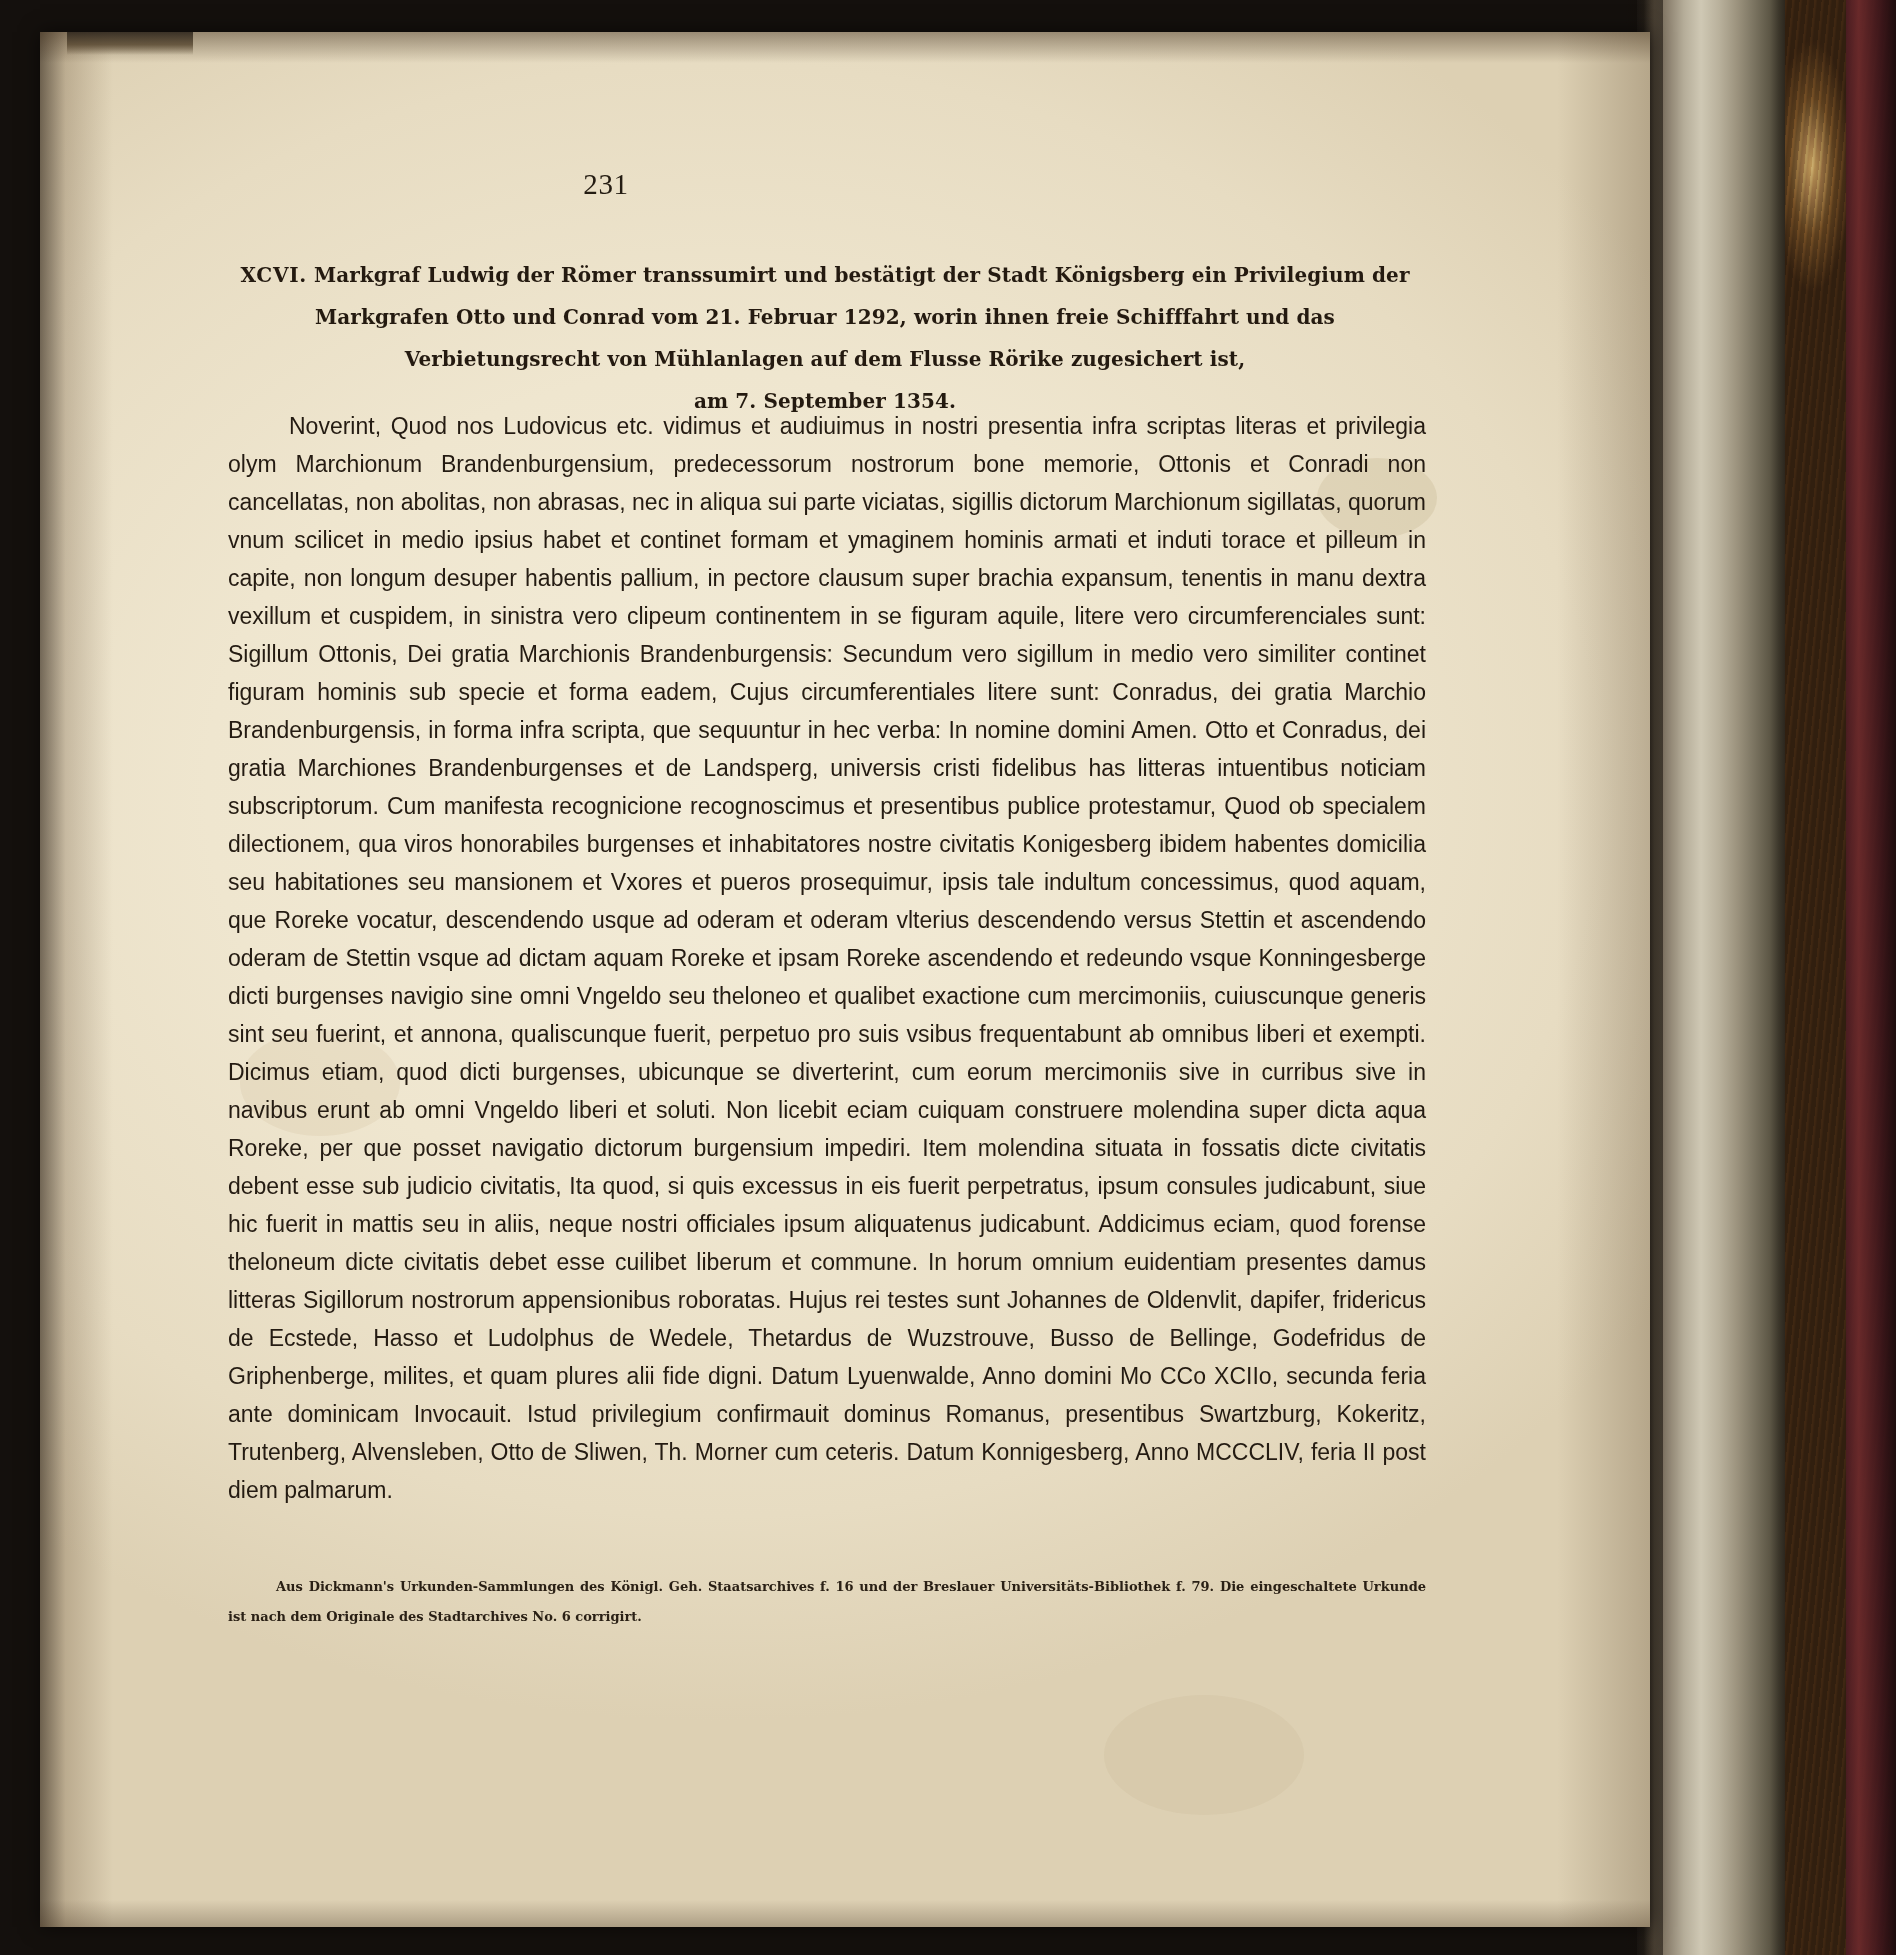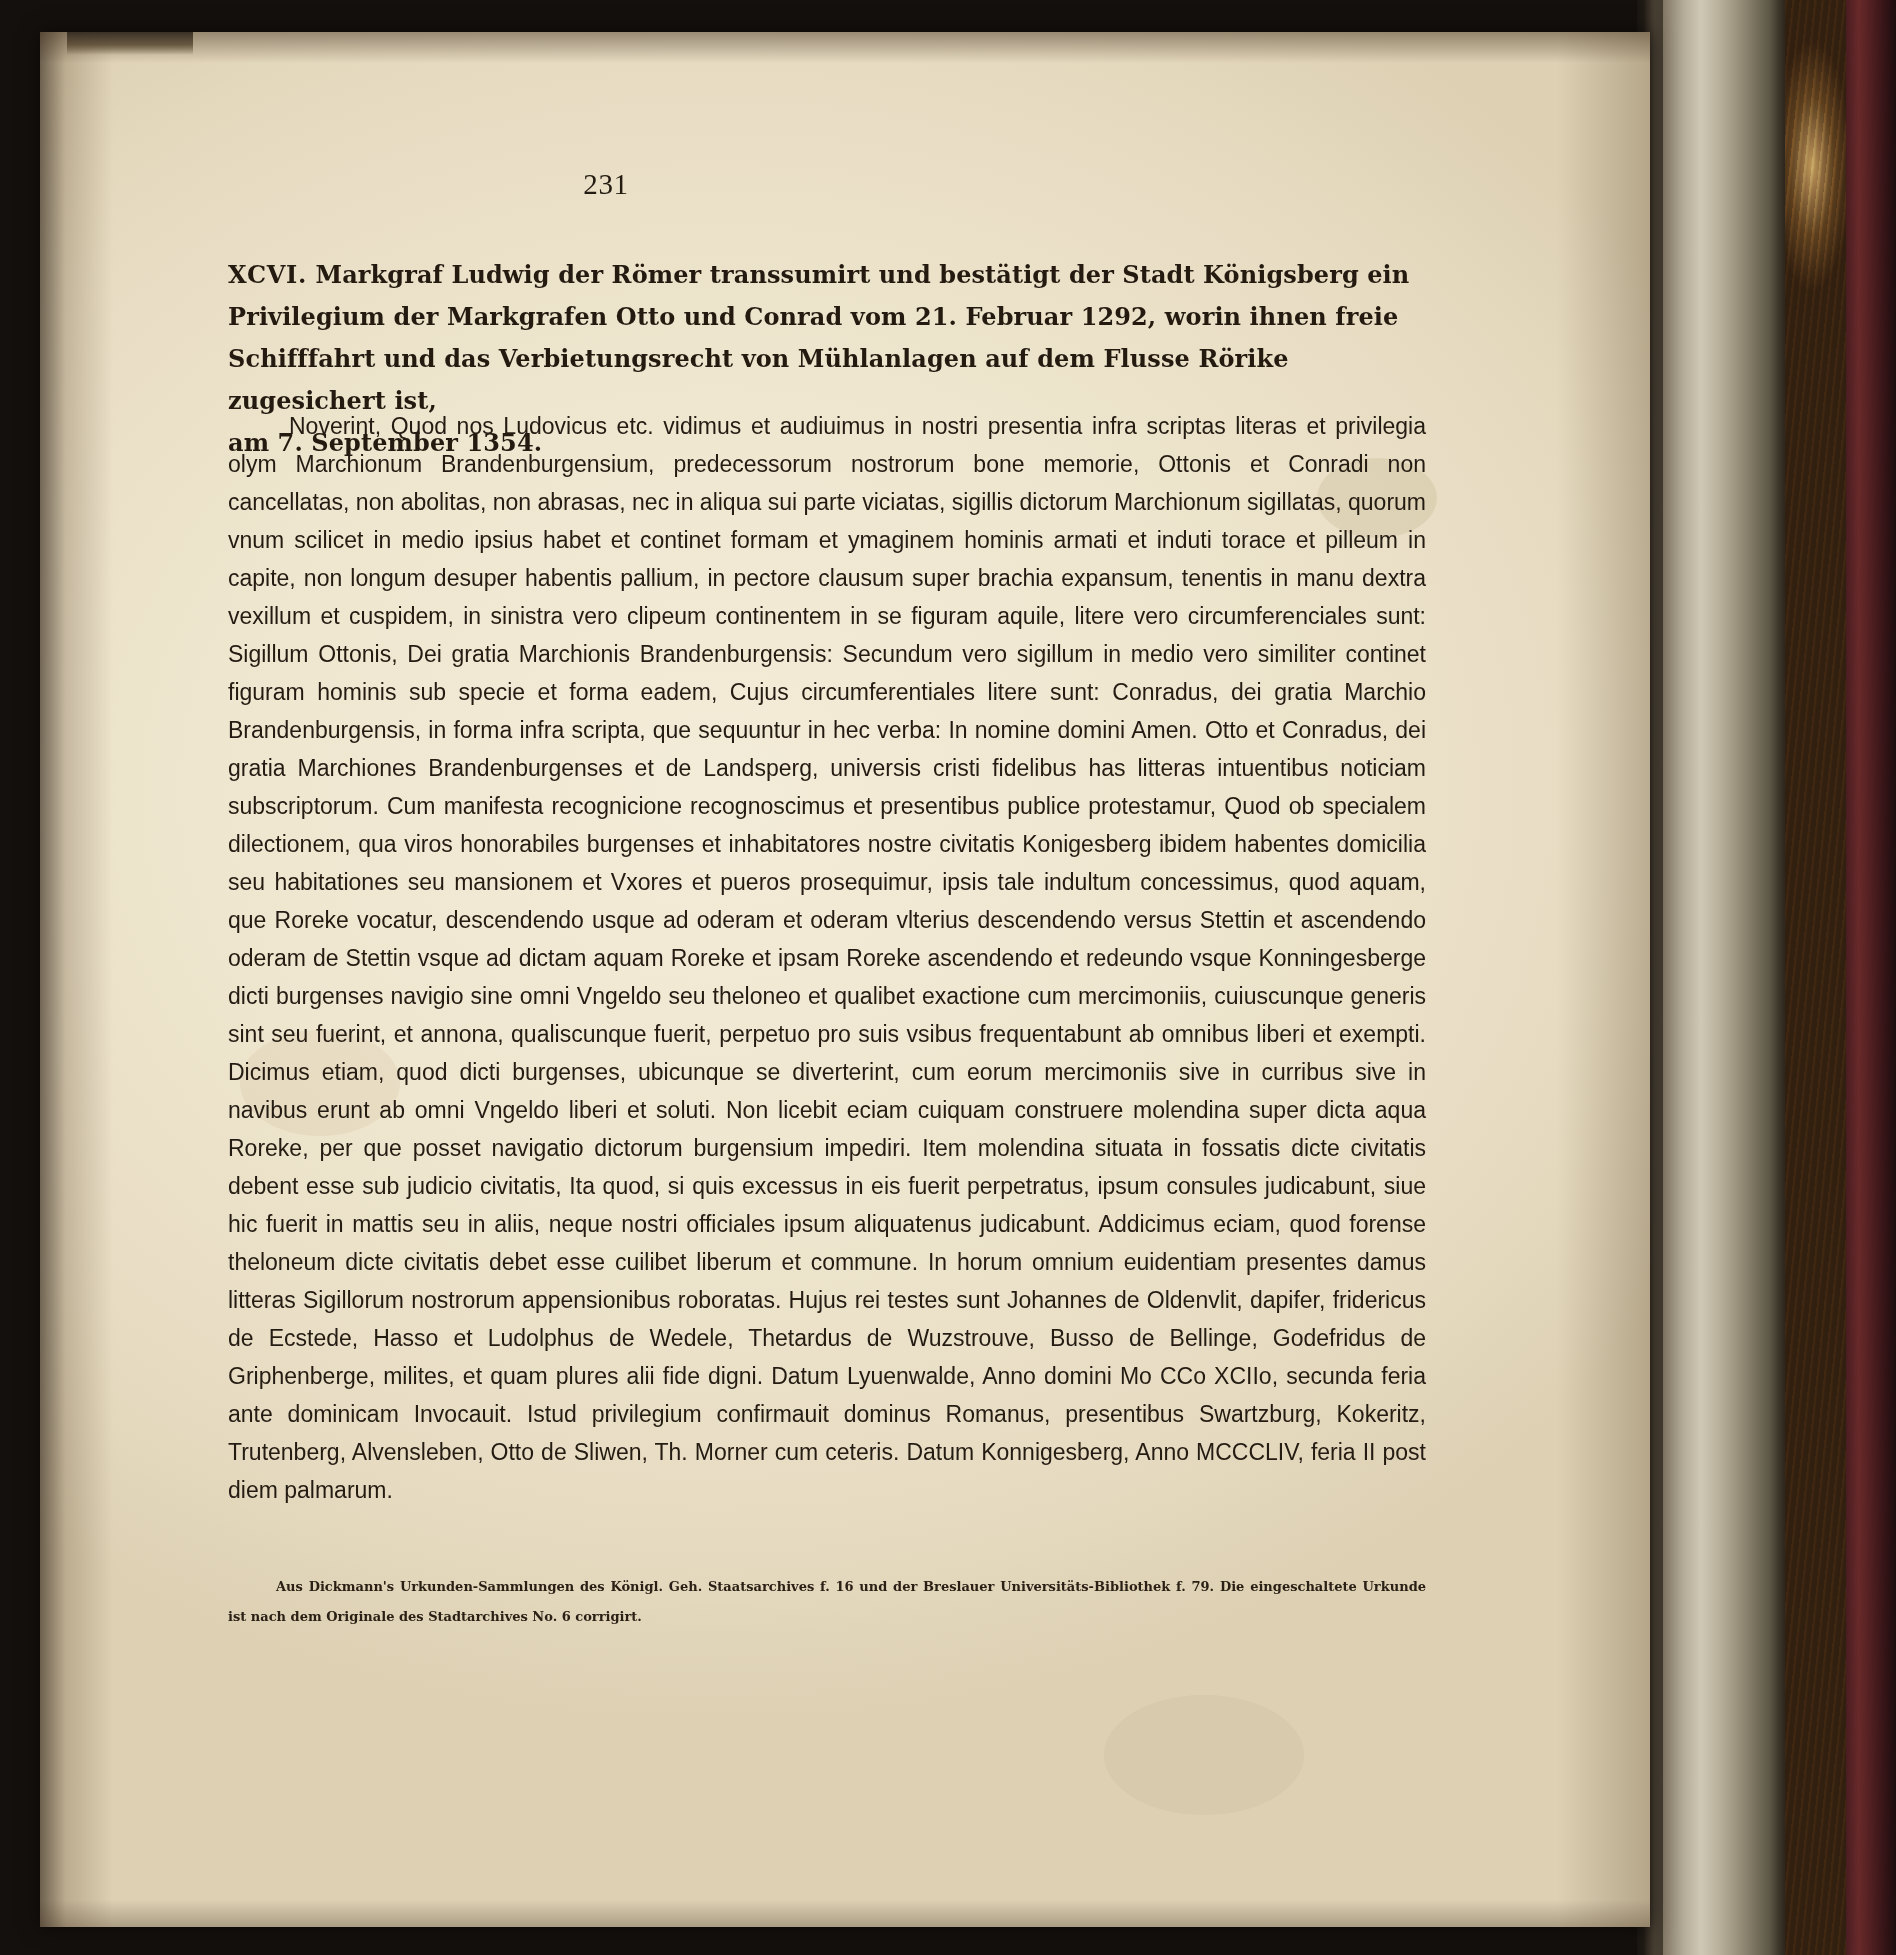--- a/index.html
+++ b/index.html
@@ -144,23 +144,24 @@
     letter-spacing: 0.7px;
     color: #241c12;
     font-family: "Liberation Serif", serif;
   }
 
   .headline {
     position: absolute;
     top: 206px;
     left: 141px;
     width: 1194px;
+    text-align: center;
     color: #241a10;
     font-family: "DejaVu Serif", serif;
-    font-size: 24px;
+    font-size: 20px;
     line-height: 42px;
     letter-spacing: 0.1px;
     font-weight: 600;
   }
   .headline .num {
     letter-spacing: 0.7px;
   }
 
   .body {
     position: absolute;

